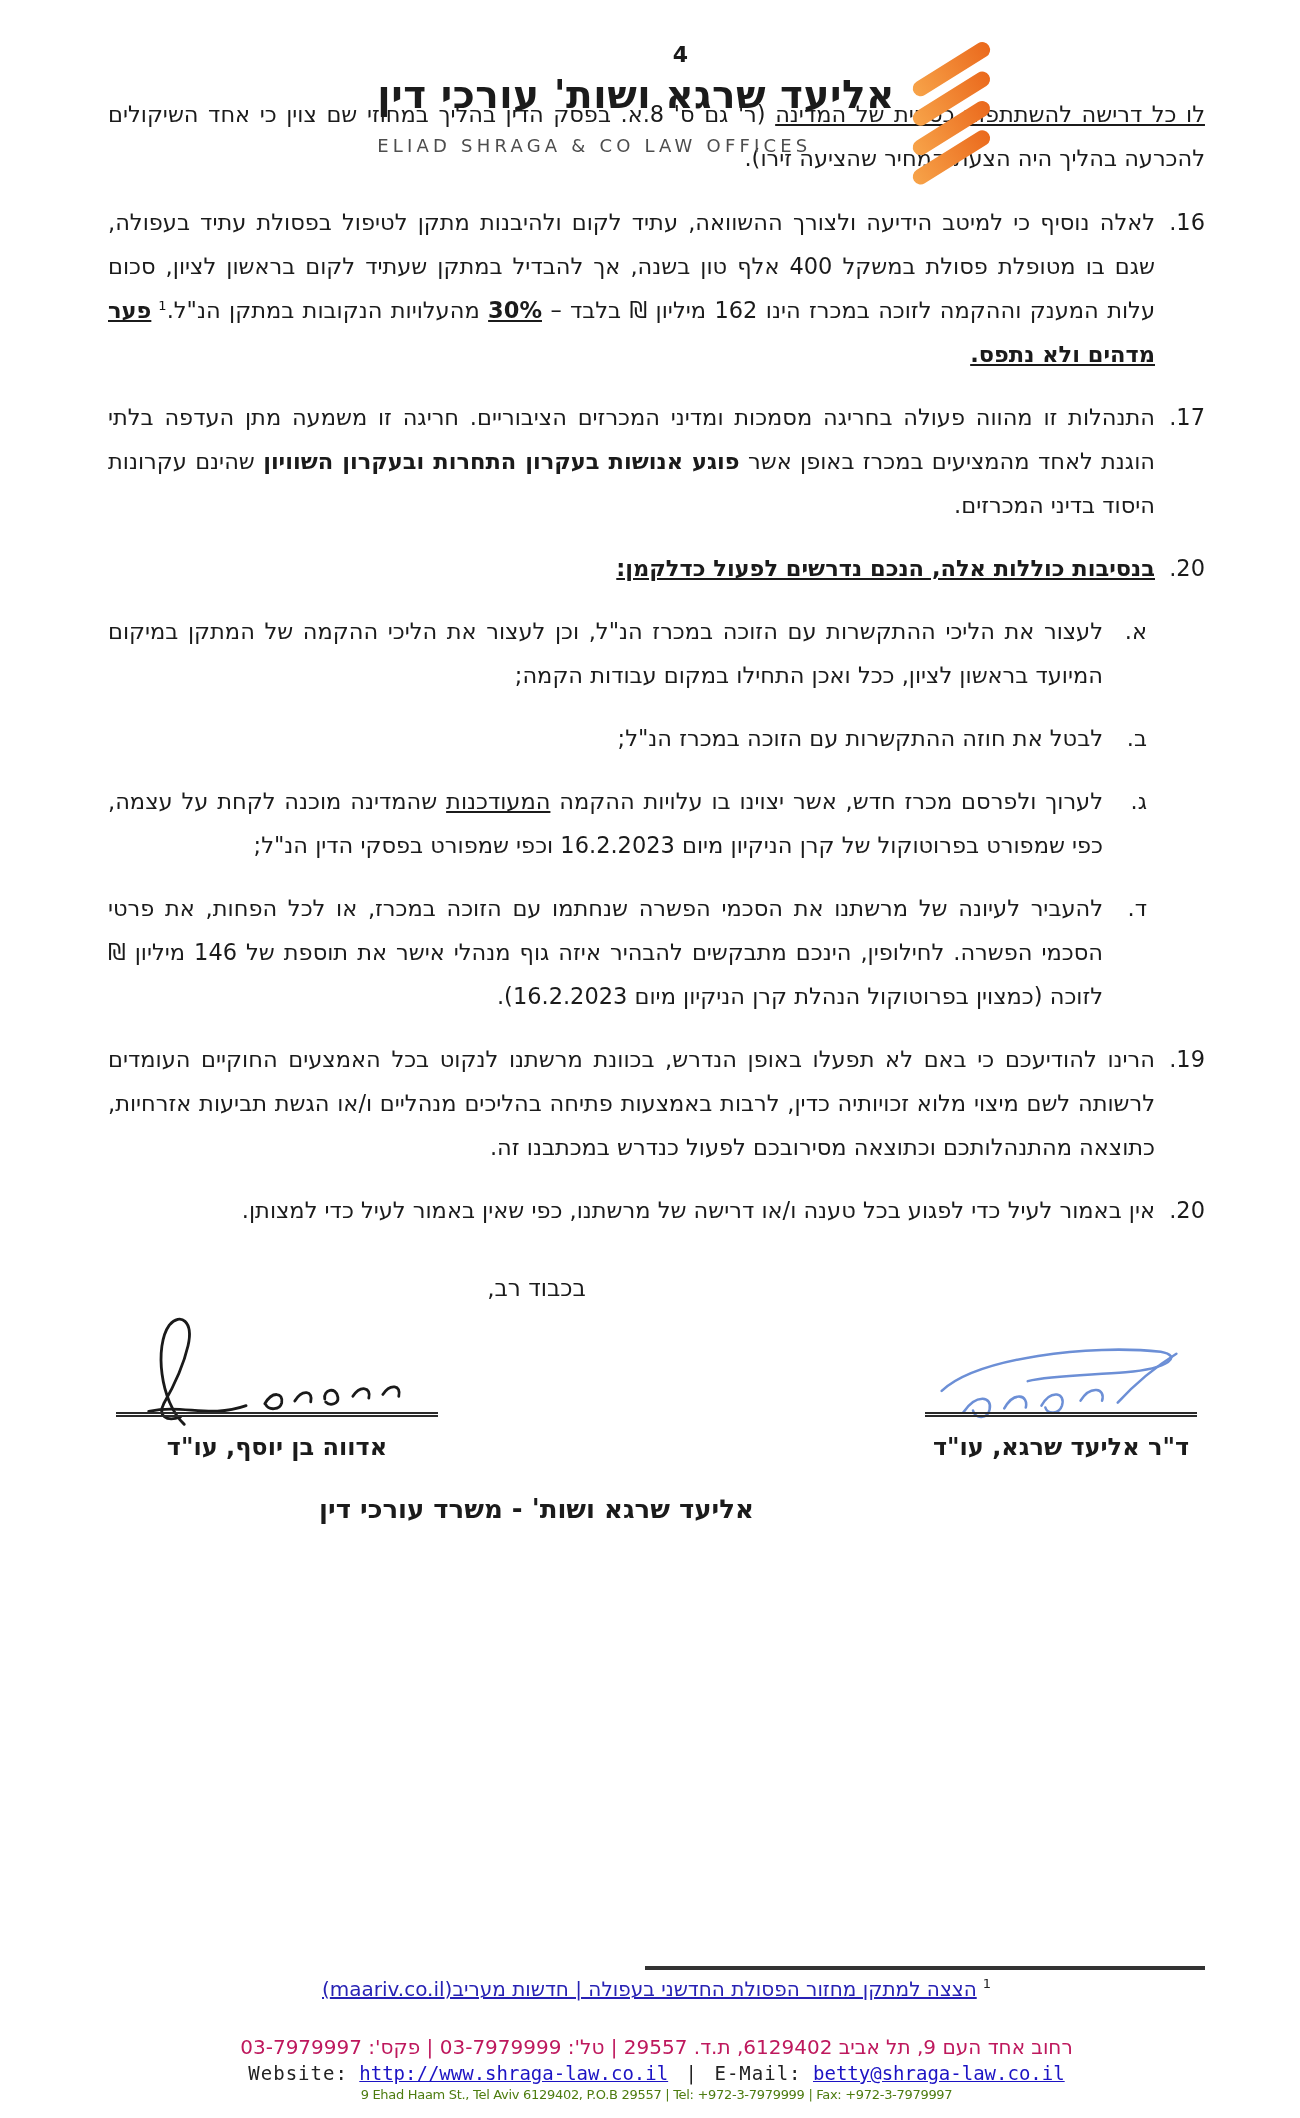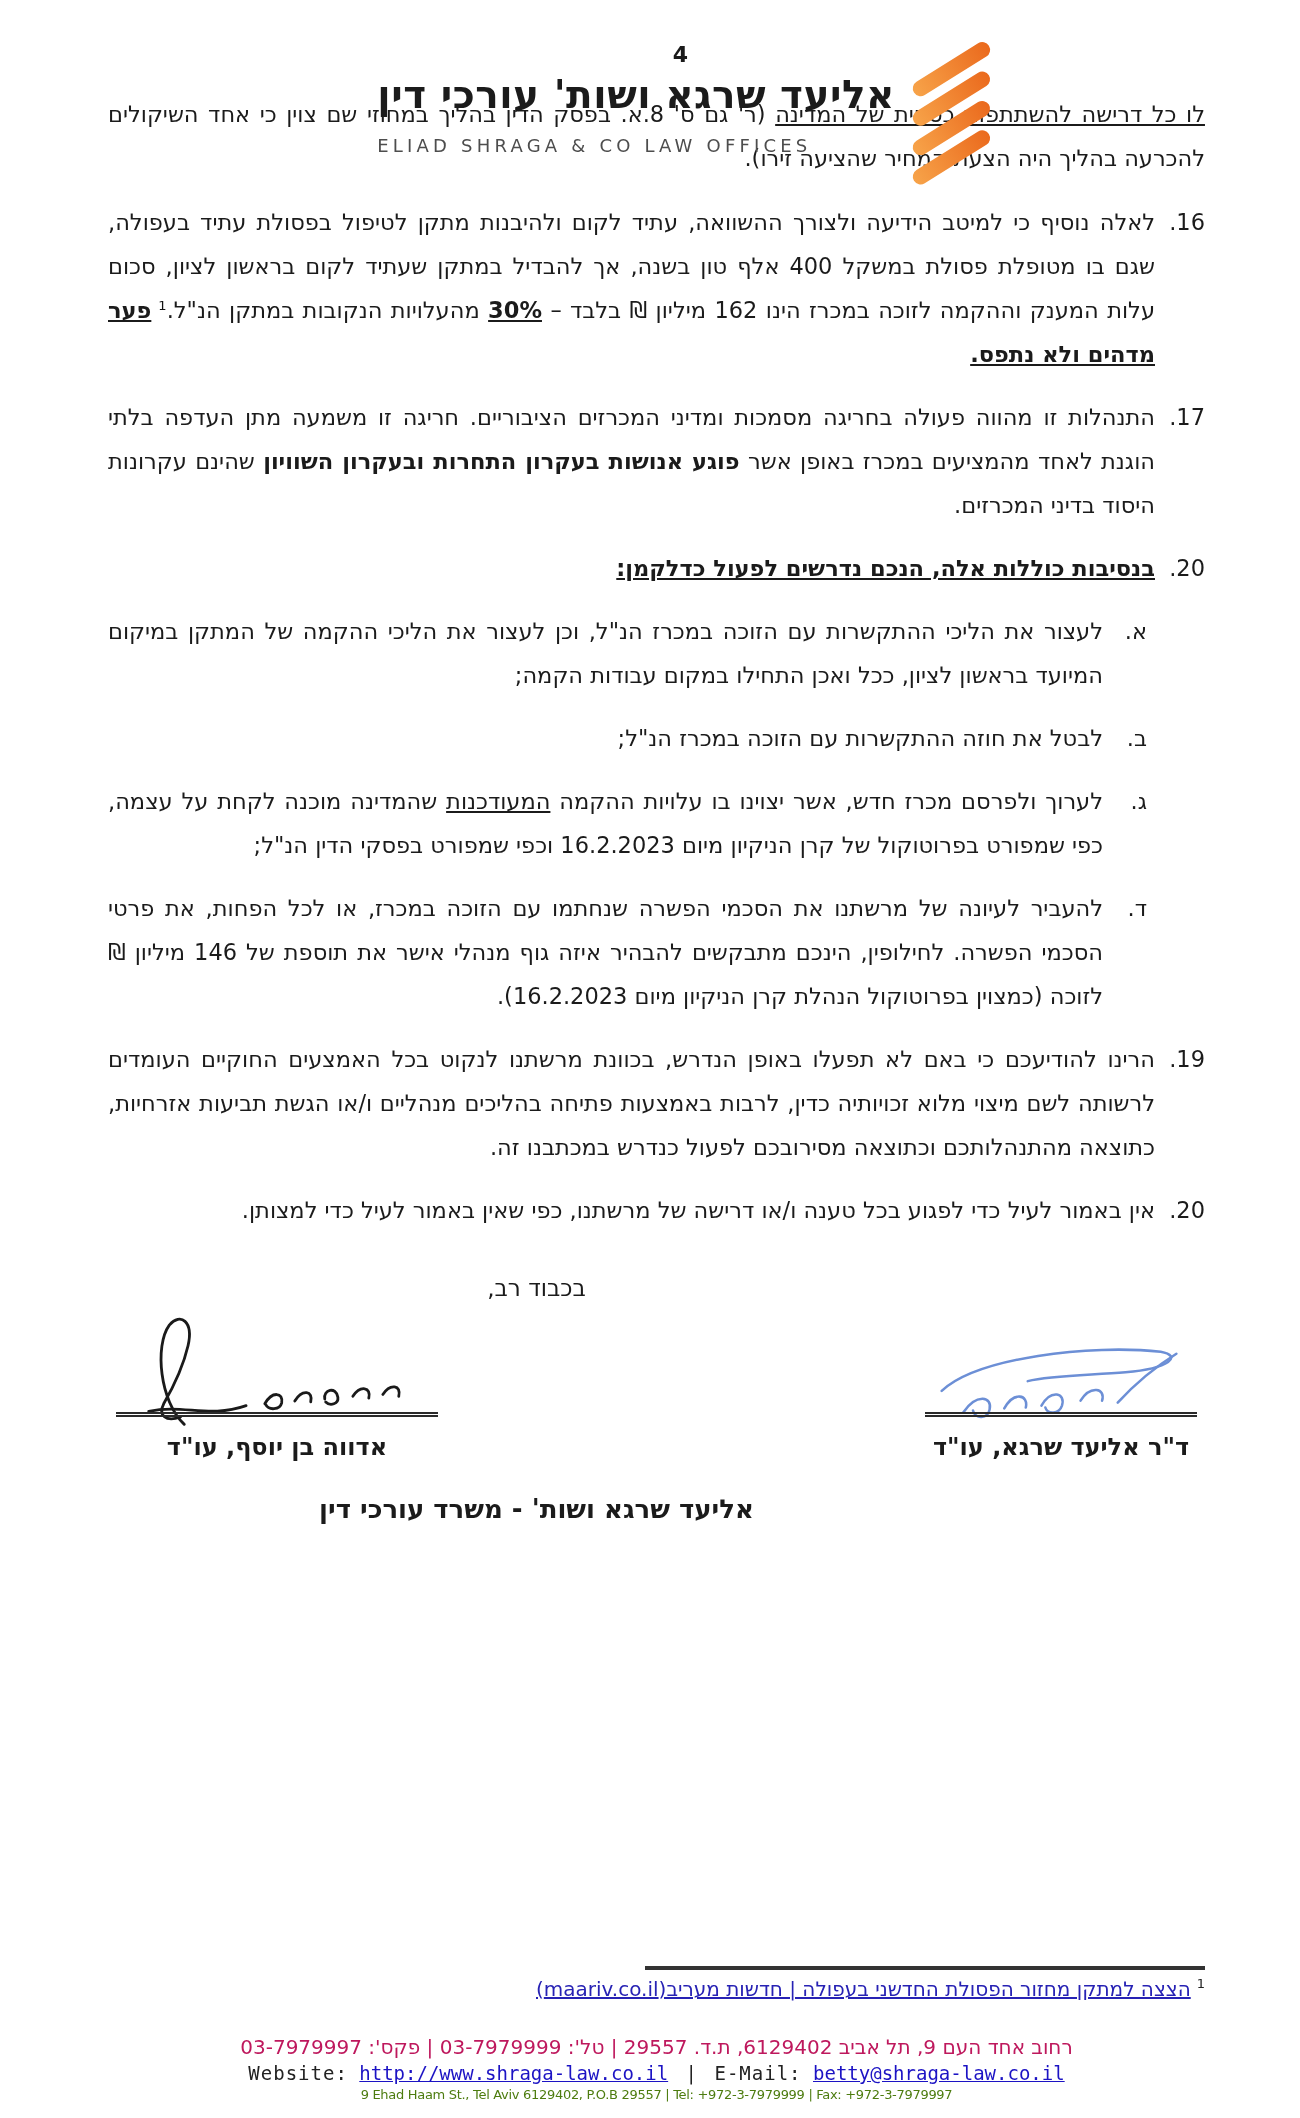--- a/index.html
+++ b/index.html
@@ -40,21 +40,21 @@
   .sig-right{width:272px;}
   .sig-left{width:322px;}
   .sig-ink{display:block;margin:0 auto -18px auto;}
   .sig-line{border-top:5px double #2a2a2a;width:100%;}
   .sig-name{text-align:center;font-weight:bold;font-size:24px;margin-top:8px;white-space:nowrap;}
   .firm-line{margin-top:18px;text-align:center;position:relative;left:-120px;font-weight:bold;font-size:26px;}
   
   .bottom{position:absolute;bottom:16px;left:108px;right:95px;}
   .fn-rule{border-top:4px solid #333;width:560px;margin-right:0;margin-left:auto;transform:translateX(-100%);}
   .fn-rule{transform:none;margin:0 0 6px auto;}
-  .fn-line{text-align:right;font-size:20px;margin-bottom:34px;}
+  .fn-line{text-align:center;font-size:20px;margin-bottom:34px;}
   .fn-marker{font-size:13px;color:#222;margin-left:6px;vertical-align:super;}
   .fn-link{color:#2722b4;text-decoration:underline;cursor:pointer;}
   .footer{text-align:center;}
   .f1{font-size:20px;color:#be185d;margin-bottom:3px;}
   .f2{direction:ltr;font-family:"DejaVu Sans Mono",monospace;font-size:19px;color:#222;margin-bottom:3px;}
   .flabel{letter-spacing:1px;}
   .flink{color:#1c13c4;text-decoration:underline;cursor:pointer;}
   .fsep{margin:0 6px;}
   .f3{direction:ltr;font-size:13px;color:#4d7c0f;letter-spacing:-.3px;}
 </style>

